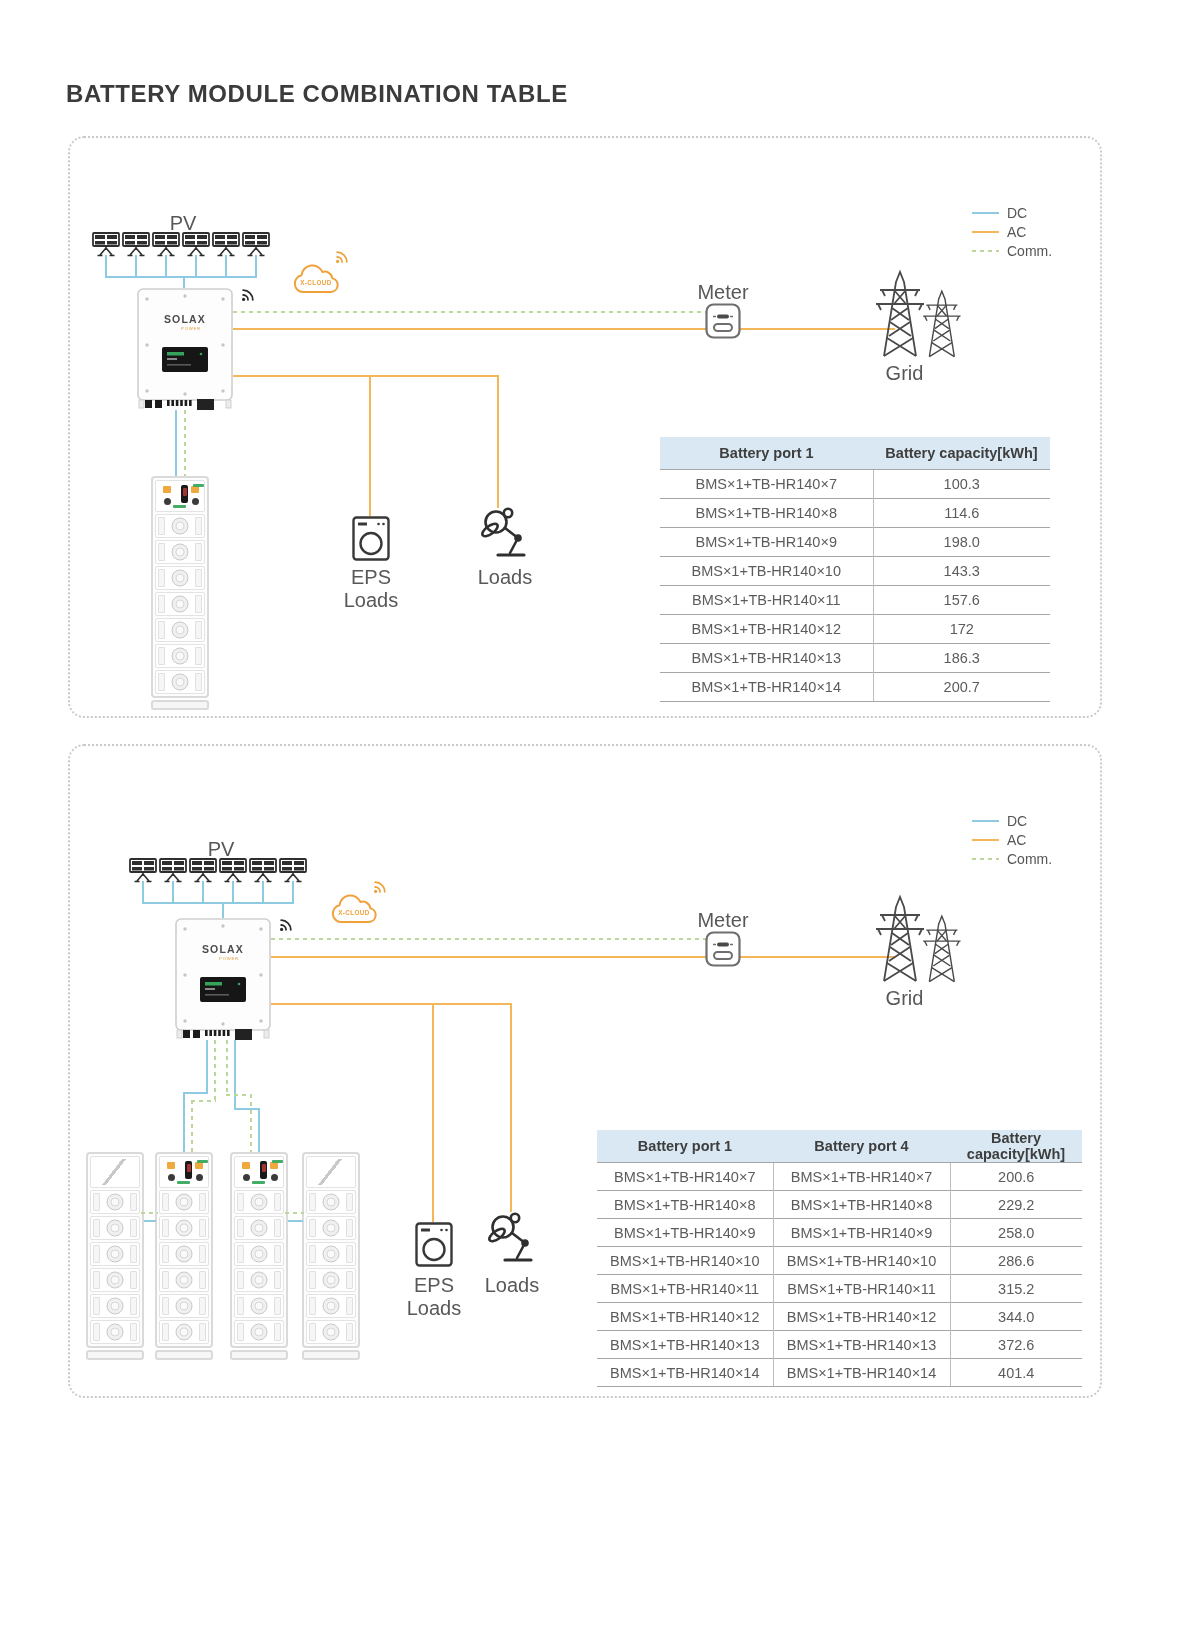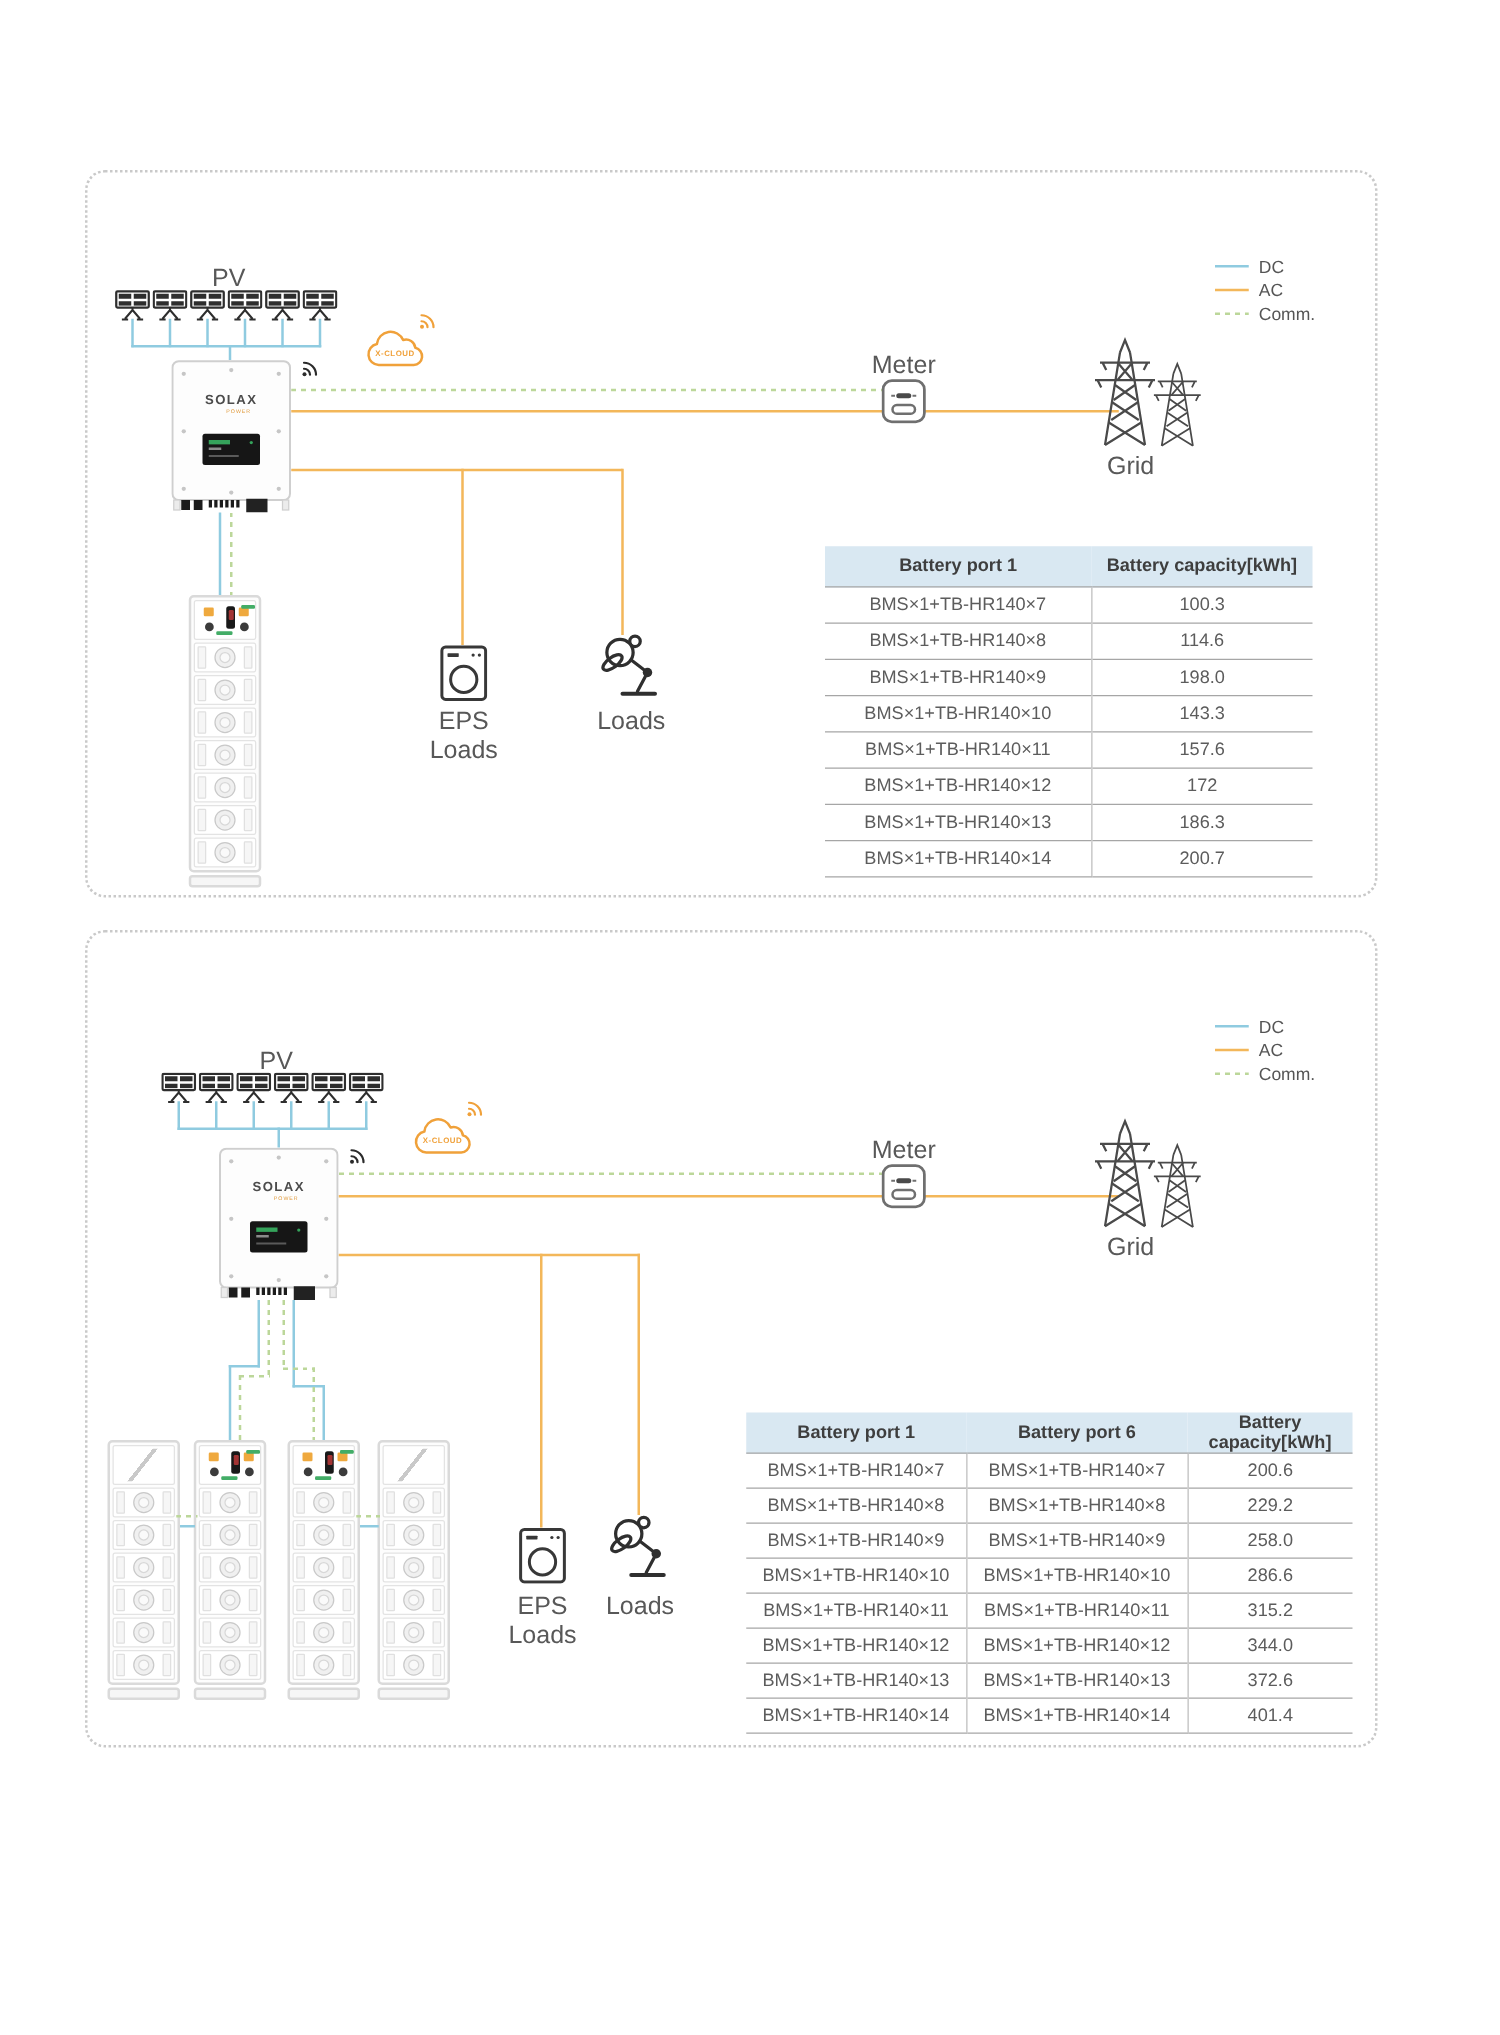--- a/index.html
+++ b/index.html
@@ -60,20 +60,21 @@
   .t3col{width:485px;}
   .t3col th:nth-child(1){width:176px;}
   .t3col th:nth-child(2){width:177px;}
 
   .footnotes{position:absolute;font-size:13px;color:#6a6a6a;line-height:18px;}
 </style>
 </head>
 <body>
 
 <div class="page">
+  <div class="title">BATTERY MODULE COMBINATION TABLE</div>
 
   <div class="dbox" style="left:68px;top:136px;width:1030px;height:578px"></div>
 
   <span class="lbl" style="left:158px;top:212px;width:50px;text-align:center">PV</span>
   <span class="abs pv-row" style="left:92px;top:232px">
       <svg width="28" height="46" viewBox="0 0 28 46">
         <rect x="1" y="1" width="26" height="13" rx="1" fill="#fff" stroke="#2e2e2e" stroke-width="1.8"></rect>
         <rect x="3" y="3" width="10" height="4" fill="#2e2e2e"></rect>
         <rect x="15" y="3" width="10" height="4" fill="#2e2e2e"></rect>
         <rect x="3" y="9" width="10" height="3.5" fill="#2e2e2e"></rect>
@@ -703,21 +704,21 @@
 
   <span class="hline comm-h" style="left:141px;top:1212px;width:17px"></span>
   <span class="hline dc" style="left:144px;top:1220px;width:12px"></span>
   <span class="hline comm-h" style="left:285px;top:1212px;width:19px"></span>
   <span class="hline dc" style="left:288px;top:1220px;width:15px"></span>
 
   <table class="combo-table t3col" style="left:597px;top:1130px">
       <thead>
         <tr>
           <th>Battery port 1</th>
-          <th>Battery port 6</th>
+          <th>Battery port 4</th>
           <th>Battery capacity[kWh]</th>
         </tr>
       </thead>
       <tbody>
         <tr>
           <td>BMS×1+TB-HR140×7</td>
           <td>BMS×1+TB-HR140×7</td>
           <td>200.6</td>
         </tr>
         <tr>

